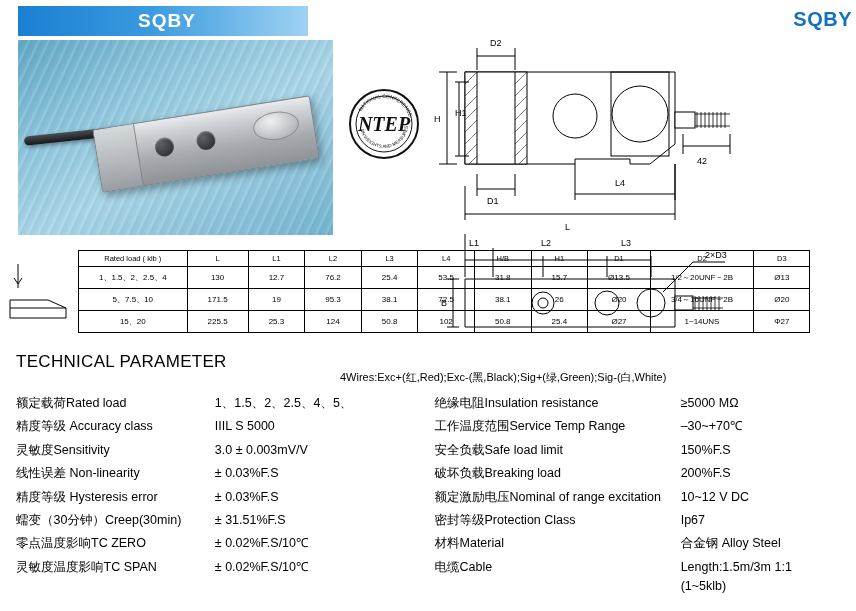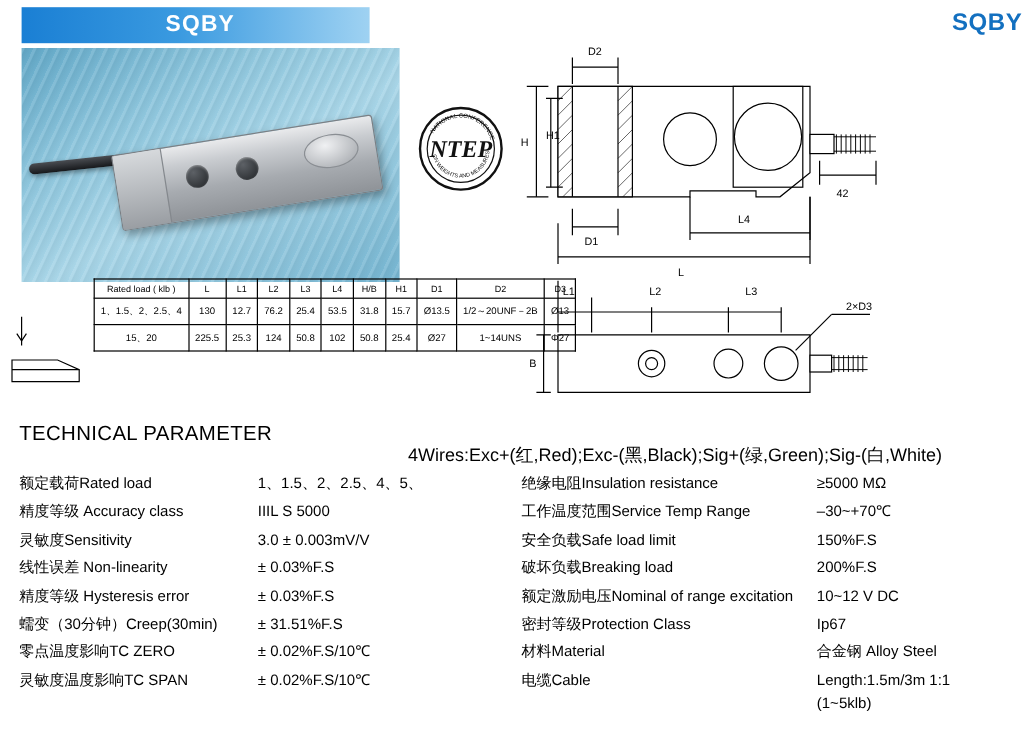--- a/index.html
+++ b/index.html
@@ -126,27 +126,27 @@
     left: 425px;
     top: 34px;
     width: 425px;
     height: 300px;
   }
   .drawings svg { display: block; }
   
   .dimtable {
     position: absolute;
     left: 78px;
-    top: 232px;
+    top: 250px;
     border-collapse: collapse;
     font-size: 8px;
   }
   .dimtable td, .dimtable th {
     border: 1px solid #000;
-    padding: 2px 5px;
+    padding: 2px 20px;
     text-align: center;
     font-weight: normal;
     white-space: nowrap;
   }
   .dimtable thead td { font-size: 7.5px; padding: 3px 4px; }
   .dimtable tbody td { height: 17px; font-size: 8px;}
   .sideview {
     position: absolute;
     left: 8px;
     top: 262px;
@@ -158,21 +158,21 @@
     position: absolute;
     left: 16px;
     top: 352px;
     font-size: 17px;
     letter-spacing: 0.3px;
   }
   .tp-wires {
     position: absolute;
     left: 340px;
     top: 370px;
-    font-size: 15px;
+    font-size: 11px;
   }
   .spec {
     position: absolute;
     left: 16px;
     top: 392px;
     width: 824px;
     font-size: 12.5px;
   }
   .spec table {
     width: 100%;
@@ -377,20 +377,33 @@
       <td>76.2</td>
       <td>25.4</td>
       <td>53.5</td>
       <td>31.8</td>
       <td>15.7</td>
       <td>Ø13.5</td>
       <td>1/2～20UNF－2B</td>
       <td>Ø13</td>
     </tr>
     <tr>
+      <td>5、7.5、10</td>
+      <td>171.5</td>
+      <td>19</td>
+      <td>95.3</td>
+      <td>38.1</td>
+      <td>72.5</td>
+      <td>38.1</td>
+      <td>26</td>
+      <td>Ø20</td>
+      <td>3/4～16UNF－2B</td>
+      <td>Ø20</td>
+    </tr>
+    <tr>
       <td>15、20</td>
       <td>225.5</td>
       <td>25.3</td>
       <td>124</td>
       <td>50.8</td>
       <td>102</td>
       <td>50.8</td>
       <td>25.4</td>
       <td>Ø27</td>
       <td>1~14UNS</td>

